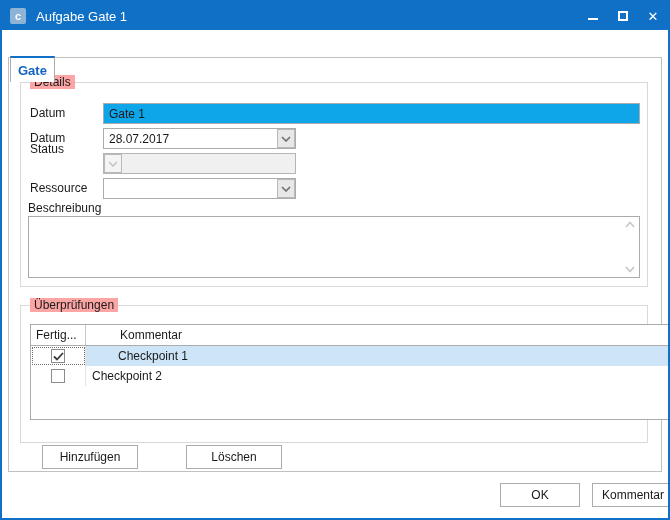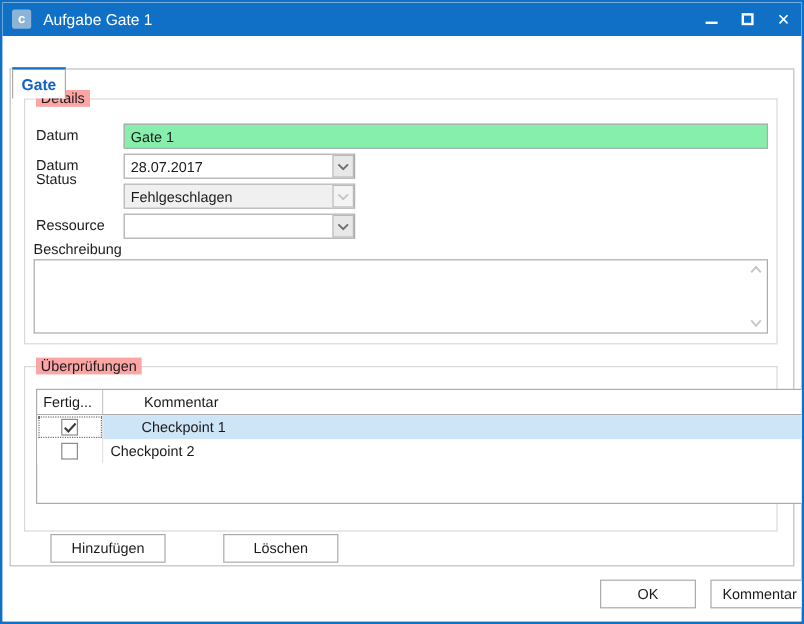--- a/index.html
+++ b/index.html
@@ -44,21 +44,21 @@
   .gb-details{ left:18px; top:80px; width:628px; height:205px; }
   .gb-checks { left:18px; top:303px; width:628px; height:138px; }
   .legend{
     position:absolute; top:-8px; left:9px; background:#fca5a5; padding:0 4px; color:#1a1a1a;
   }
   
   .field-label{ position:absolute; left:28px; color:#1a1a1a; }
   .text-input{
     position:absolute; left:101px; width:537px; height:21px;
     border:1px solid #ABABAB; padding:0 5px; font-family:inherit; font-size:12px; color:#1a1a1a;
-    background:#86efac;
+    background:#0ea5e9;
   }
   .combo{
     position:absolute; left:101px; width:193px; height:21px;
     border:1px solid #ABABAB; background:#fff; display:flex; align-items:stretch; cursor:default;
   }
   .combo-value{ flex:1; display:flex; align-items:center; padding:0 5px; overflow:hidden; white-space:nowrap; }
   .combo-btn{
     width:18px; display:flex; align-items:center; justify-content:center;
     background:#E8E8E8; border:1px solid #B9B9B9; cursor:pointer;
   }
@@ -139,21 +139,20 @@
     <span class="combo-value">28.07.2017</span>
     <span class="combo-btn">
       <svg width="10" height="6" viewBox="0 0 10 6">
           <polyline points="1,1 5,5 9,1" fill="none" stroke="#6E6E6E" stroke-width="1.6"></polyline>
         </svg>
     </span>
   </div>
 
   <span class="field-label" style="top:140px;">Status</span>
   <div class="combo disabled" style="top:151px;">
-    <span class="combo-value">Fehlgeschlagen</span>
     <span class="combo-btn">
       <svg width="10" height="6" viewBox="0 0 10 6">
           <polyline points="1,1 5,5 9,1" fill="none" stroke="#C4C4C4" stroke-width="1.6"></polyline>
         </svg>
     </span>
   </div>
 
   <span class="field-label" style="top:179px;">Ressource</span>
   <div class="combo" style="top:176px;">
     <span class="combo-value"></span>

